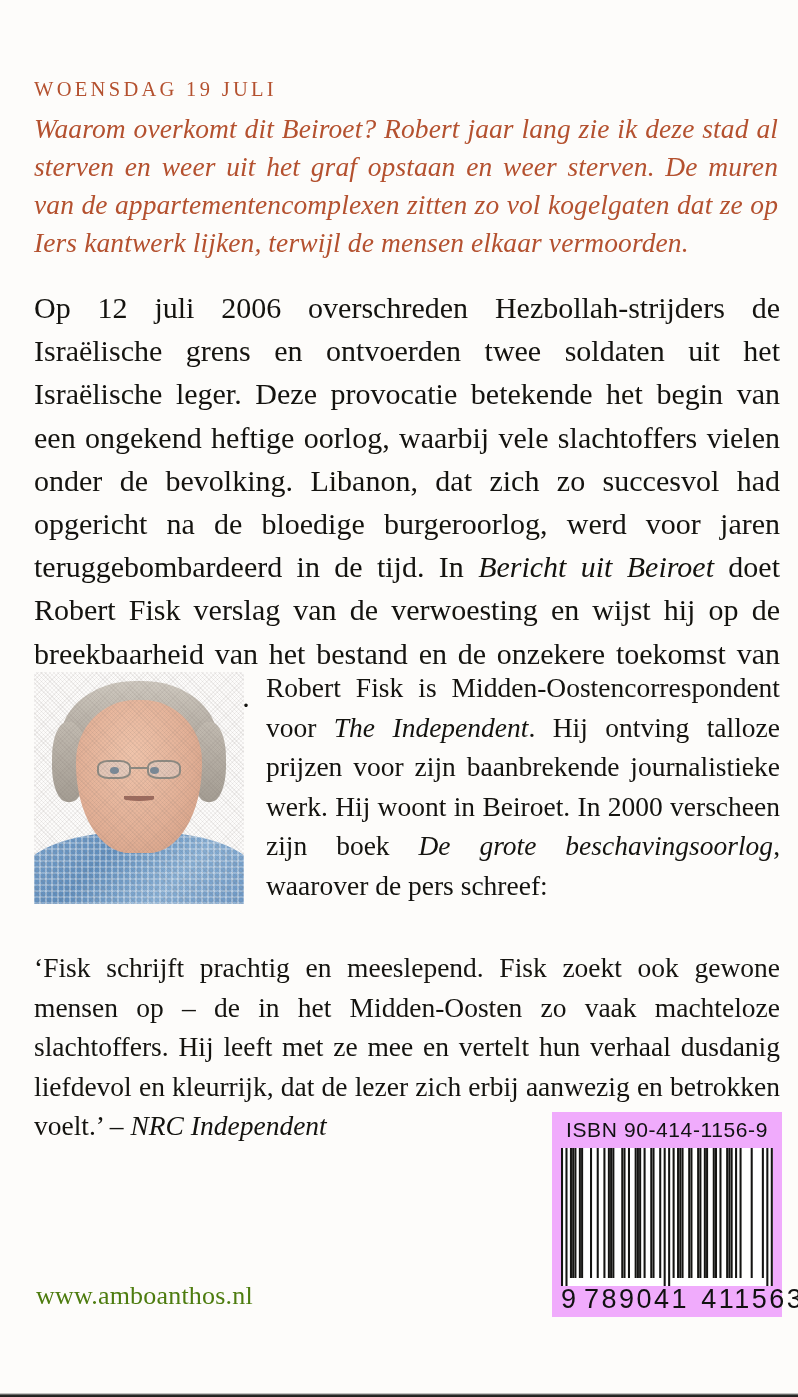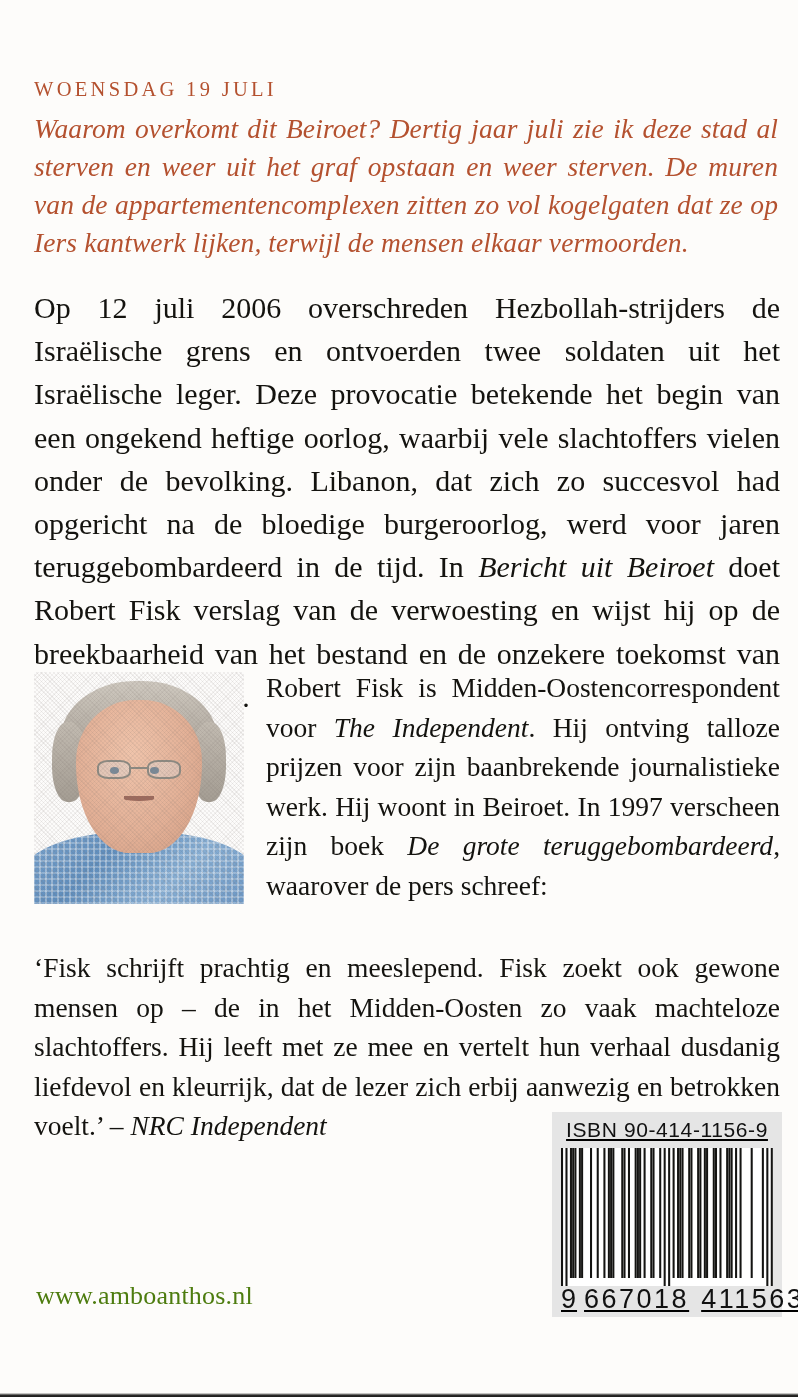--- a/index.html
+++ b/index.html
@@ -230,24 +230,23 @@
     color: #4d7c0f;
     letter-spacing: 0.2px;
   }
 
   
   .barcode-block {
     position: absolute;
     left: 552px;
     top: 1112px;
     width: 230px;
-    background: #e5e5e5;
+    background: #f0abfc;
     padding: 4px 0 2px 0;
     box-sizing: border-box;
-    text-decoration: underline;
   }
   .isbn-text {
     font-family: "Liberation Sans", "DejaVu Sans", sans-serif;
     font-size: 21px;
     letter-spacing: 0.6px;
     color: #111;
     text-align: center;
     margin: 2px 0 6px 0;
     white-space: nowrap;
   }
@@ -272,21 +271,21 @@
   .ean-digits .grp1 { letter-spacing: 2.5px; }
   .ean-digits .grp2 { letter-spacing: 2.5px; margin-left: 12px; }
 </style>
 </head>
 <body>
 
 <div class="cover">
 
   <div class="epigraph">
     <div class="epigraph-date">woensdag 19 juli</div>
-    <div class="epigraph-body">Waarom overkomt dit Beiroet? Dertig jaar juli zie ik deze stad al sterven en weer uit het graf opstaan en weer sterven. De muren van de appartementencomplexen zitten zo vol kogelgaten dat ze op Iers kantwerk lijken, terwijl de mensen elkaar vermoorden.</div>
+    <div class="epigraph-body">Waarom overkomt dit Beiroet? Robert jaar lang zie ik deze stad al sterven en weer uit het graf opstaan en weer sterven. De muren van de appartementencomplexen zitten zo vol kogelgaten dat ze op Iers kantwerk lijken, terwijl de mensen elkaar vermoorden.</div>
   </div>
 
   <div class="body-copy">
     <span>Op 12 juli 2006 overschreden Hezbollah-strijders de Israëlische grens en ontvoerden twee soldaten uit het Israëlische leger. Deze provocatie betekende het begin van een ongekend heftige oorlog, waarbij vele slachtoffers vielen onder de bevolking. Libanon, dat zich zo succesvol had opgericht na de bloedige burgeroorlog, werd voor jaren teruggebombardeerd in de tijd. In </span><em>Bericht uit Beiroet</em><span> doet Robert Fisk verslag van de verwoesting en wijst hij op de breekbaarheid van het bestand en de onzekere toekomst van zijn geliefde land.</span>
   </div>
 
   <div class="author-block">
     <div class="author-photo">
       <div class="ph-bg"></div>
       <div class="ph-shoulders"></div>
@@ -298,21 +297,21 @@
         <div class="ph-mouth"></div>
         <div class="ph-glasses">
           <div class="ph-lens l"></div>
           <div class="ph-lens r"></div>
           <div class="ph-bridge"></div>
         </div>
       </div>
       <div class="ph-grain"></div>
     </div>
     <div class="author-text">
-      <span>Robert Fisk is Midden-Oostencorrespondent voor </span><em>The Independent</em><span>. Hij ontving talloze prijzen voor zijn baanbrekende journalistieke werk. Hij woont in Beiroet. In 1997 verscheen zijn boek </span><em>De grote teruggebombardeerd</em><span>, waarover de pers schreef:</span>
+      <span>Robert Fisk is Midden-Oostencorrespondent voor </span><em>The Independent</em><span>. Hij ontving talloze prijzen voor zijn baanbrekende journalistieke werk. Hij woont in Beiroet. In 2000 verscheen zijn boek </span><em>De grote beschavingsoorlog</em><span>, waarover de pers schreef:</span>
     </div>
   </div>
 
   <div class="press-quote">
     <span>‘Fisk schrijft prachtig en meeslepend. Fisk zoekt ook gewone mensen op – de in het Midden-Oosten zo vaak machteloze slachtoffers. Hij leeft met ze mee en vertelt hun verhaal dusdanig liefdevol en kleurrijk, dat de lezer zich erbij aanwezig en betrokken voelt.’ – </span><em>NRC Independent</em>
   </div>
 
   <div class="website">www.amboanthos.nl</div>
 
   <div class="barcode-block">
@@ -364,19 +363,19 @@
           <rect x="174.06" y="0" width="2.05" height="130"></rect>
           <rect x="178.53" y="0" width="2.05" height="130"></rect>
           <rect x="189.68" y="0" width="2.05" height="130"></rect>
           <rect x="200.84" y="0" width="2.05" height="130"></rect>
           <rect x="205.31" y="0" width="2.05" height="138"></rect>
           <rect x="209.77" y="0" width="2.05" height="138"></rect>
         </g>
     </svg>
     <div class="ean-digits">
       <span class="lead">9</span>
-      <span class="grp1">667018</span>
+      <span class="grp1">789041</span>
       <span class="grp2">411563</span>
     </div>
   </div>
 
   <div class="scan-edge-bottom"></div>
 </div>
 
 </body></html>

